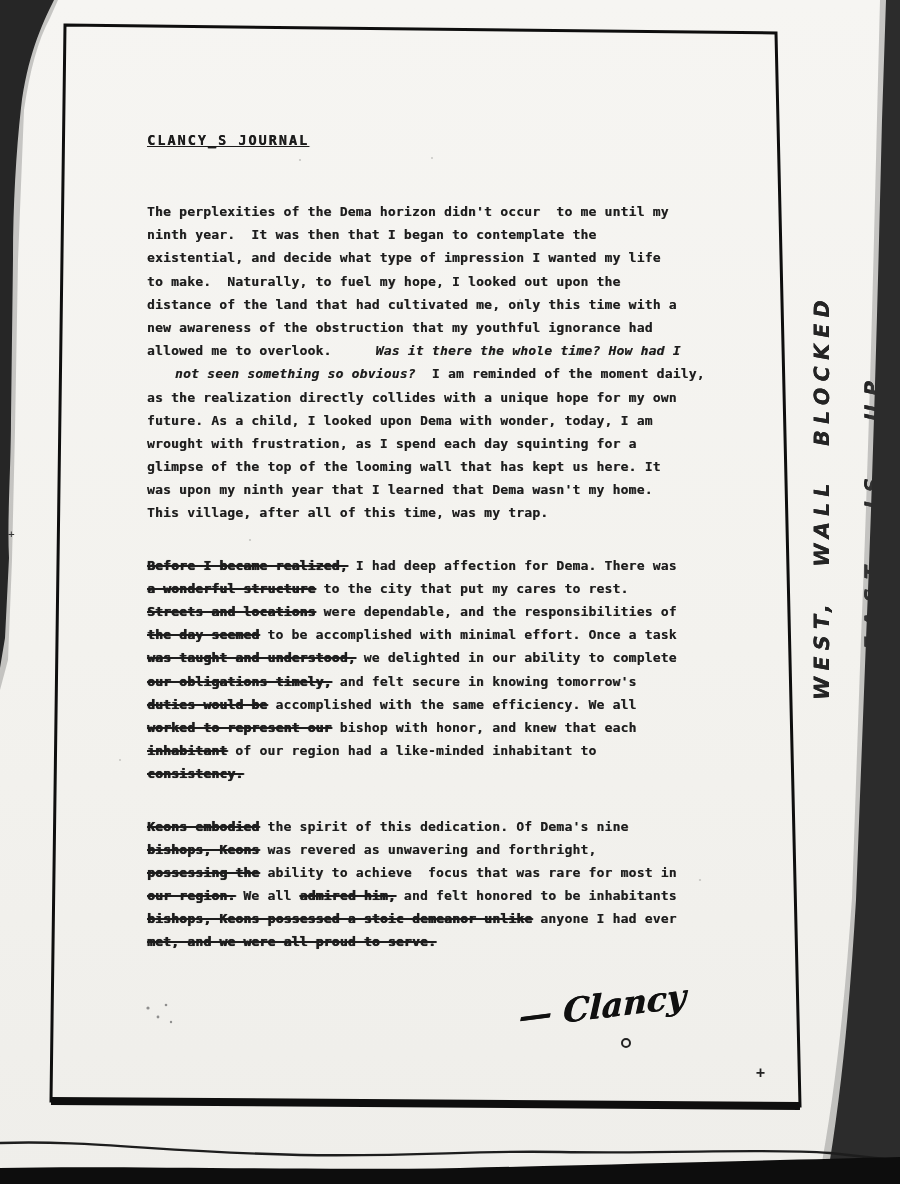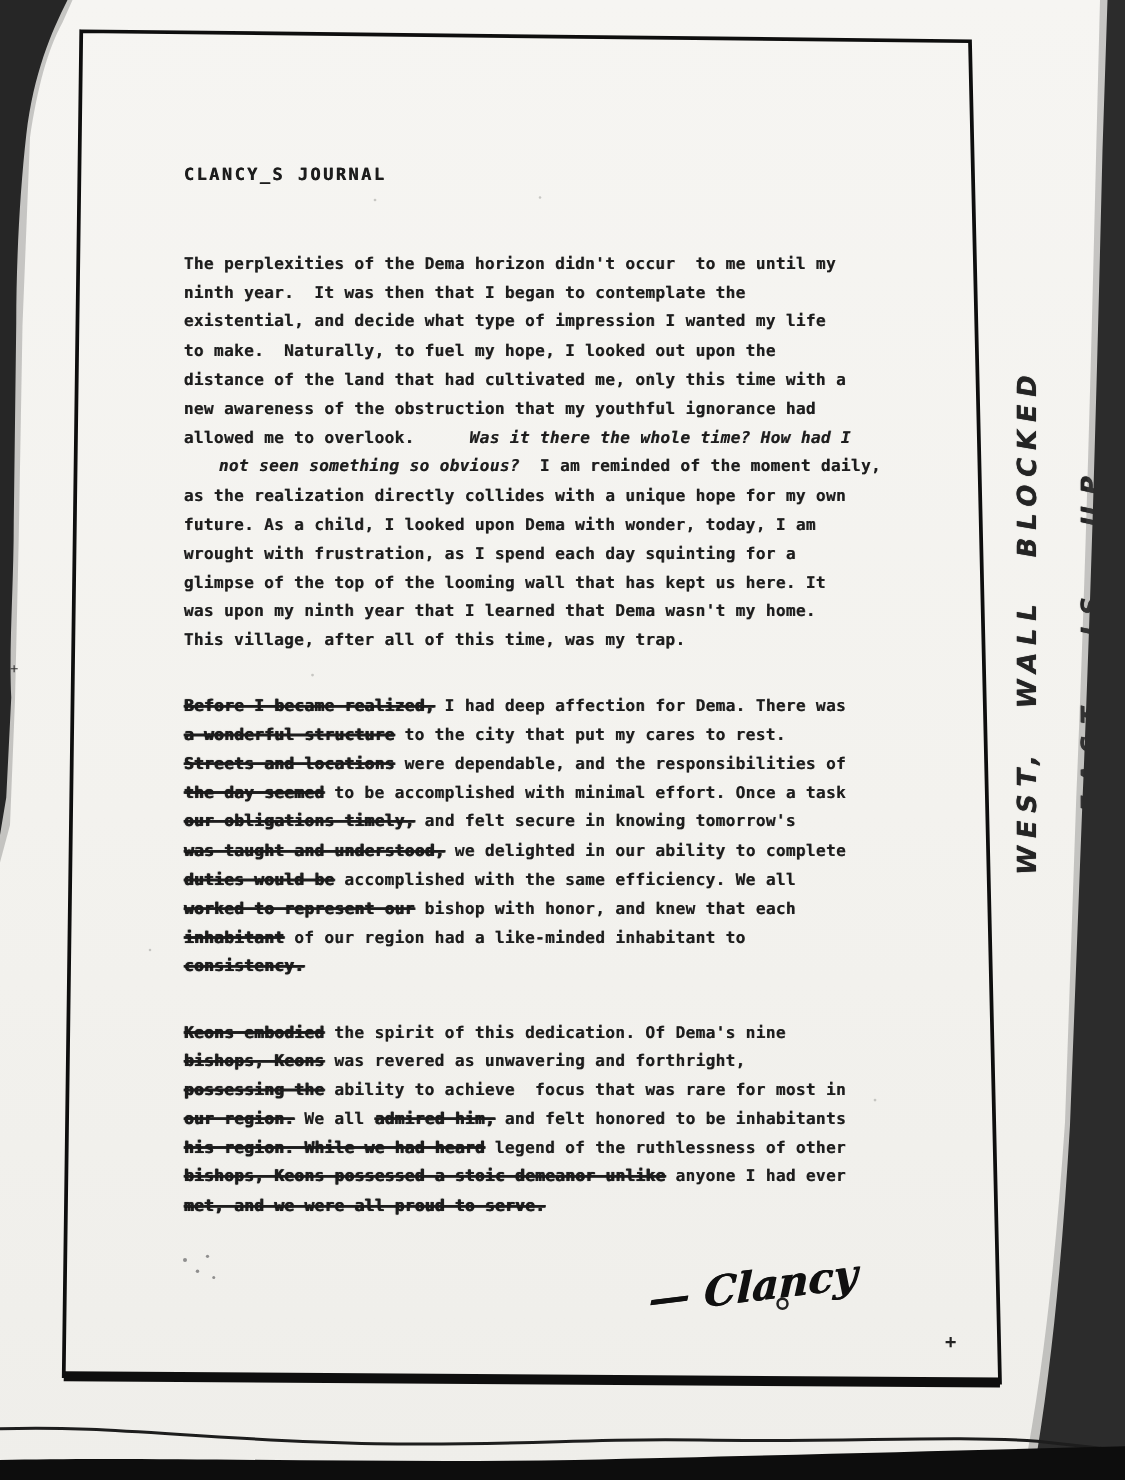--- a/index.html
+++ b/index.html
@@ -11,20 +11,21 @@
   
   .artifact-layer{position:absolute;inset:0;z-index:5;pointer-events:none;}
   
   .journal-content{
     position:absolute;left:147px;top:132px;width:552px;z-index:3;
     color:#1d1d1d;font-weight:700;font-size:13px;
   }
   .doc-title{
     margin:0 0 52px 0;font-size:13.5px;letter-spacing:2px;
     text-shadow:.4px 0 #1d1d1d;
+    text-decoration:underline;
   }
   .para{margin:0 0 29px 0;}
   .line{
     white-space:pre;line-height:23.2px;height:23.2px;
     letter-spacing:.2px;
     text-shadow:.35px 0 rgba(15,15,15,.55);
   }
   .seg-i{font-style:italic;padding-left:28px;}
   .seg-x{
     text-decoration:line-through;
@@ -80,33 +81,32 @@
         <div class="line"><span class="seg-n">wrought with frustration, as I spend each day squinting for a</span></div>
         <div class="line"><span class="seg-n">glimpse of the top of the looming wall that has kept us here. It</span></div>
         <div class="line"><span class="seg-n">was upon my ninth year that I learned that Dema wasn't my home.</span></div>
         <div class="line"><span class="seg-n">This village, after all of this time, was my trap.</span></div>
       </div>
       <div class="para">
         <div class="line"><span class="seg-x">Before I became realized,</span><span class="seg-n"> I had deep affection for Dema. There was</span></div>
         <div class="line"><span class="seg-x">a wonderful structure</span><span class="seg-n"> to the city that put my cares to rest.</span></div>
         <div class="line"><span class="seg-x">Streets and locations</span><span class="seg-n"> were dependable, and the responsibilities of</span></div>
         <div class="line"><span class="seg-x">the day seemed</span><span class="seg-n"> to be accomplished with minimal effort. Once a task</span></div>
+        <div class="line"><span class="seg-x">was taught and understood,</span><span class="seg-n"> we delighted in our ability to complete</span></div>
         <div class="line"><span class="seg-x">our obligations timely,</span><span class="seg-n"> and felt secure in knowing tomorrow's</span></div>
-        <div class="line"><span class="seg-x">was taught and understood,</span><span class="seg-n"> we delighted in our ability to complete</span></div>
         <div class="line"><span class="seg-x">duties would be</span><span class="seg-n"> accomplished with the same efficiency. We all</span></div>
         <div class="line"><span class="seg-x">worked to represent our</span><span class="seg-n"> bishop with honor, and knew that each</span></div>
         <div class="line"><span class="seg-x">inhabitant</span><span class="seg-n"> of our region had a like-minded inhabitant to</span></div>
         <div class="line"><span class="seg-x">consistency.</span></div>
       </div>
       <div class="para">
         <div class="line"><span class="seg-x">Keons embodied</span><span class="seg-n"> the spirit of this dedication. Of Dema's nine</span></div>
         <div class="line"><span class="seg-x">bishops, Keons</span><span class="seg-n"> was revered as unwavering and forthright,</span></div>
         <div class="line"><span class="seg-x">possessing the</span><span class="seg-n"> ability to achieve  focus that was rare for most in</span></div>
         <div class="line"><span class="seg-x">our region.</span><span class="seg-n"> We all </span><span class="seg-x">admired him,</span><span class="seg-n"> and felt honored to be inhabitants</span></div>
-        <div class="line"><span class="seg-x">his region. While we had heard</span><span class="seg-n"> legend of the ruthlessness of other</span></div>
         <div class="line"><span class="seg-x">bishops, Keons possessed a stoic demeanor unlike</span><span class="seg-n"> anyone I had ever</span></div>
         <div class="line"><span class="seg-x">met, and we were all proud to serve.</span></div>
       </div>
     </div>
   <div class="signature">— Clancy</div>
 </div>
 
 <svg class="artifact-layer" width="900" height="1184" viewBox="0 0 900 1184">
 
   <polygon points="65,25 776,33 800,1106 51,1101" fill="none" stroke="#0e0e0e" stroke-width="3"></polygon>

